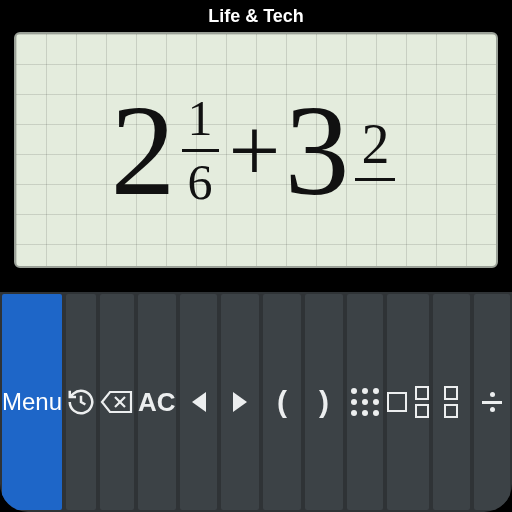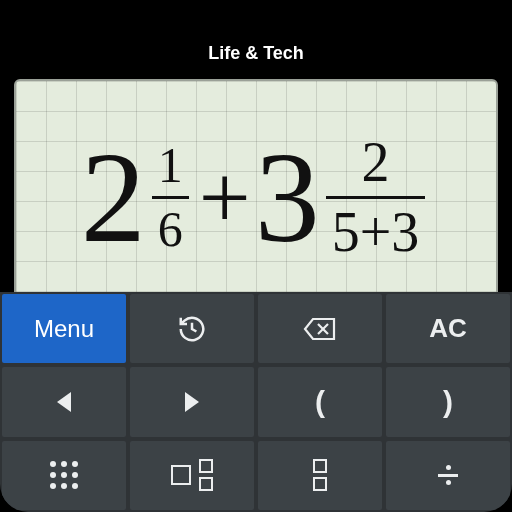--- a/index.html
+++ b/index.html
@@ -1,18 +1,18 @@
 <!DOCTYPE html>
 <html><head>
   <meta charset="utf-8">
   <style>
     * { margin: 0; padding: 0; box-sizing: border-box; }
     html, body { width: 512px; height: 512px; overflow: hidden; font-family: -apple-system, Helvetica, Arial, sans-serif; background: #000; }
     .screen { width: 512px; height: 512px; position: relative; background: #000; border-radius: 28px; overflow: hidden; }
-    .header { height: 52px; display: flex; align-items: center; justify-content: center; color: #fff; font-size: 18px; font-weight: 600; margin-top: 27px; }
+    .header { height: 32px; display: flex; align-items: center; justify-content: center; color: #fff; font-size: 18px; font-weight: 600; }
     .display {
       margin: 0 14px;
       height: 236px;
       background: #e4ecdd;
       border: 2px solid #9aa097;
       border-radius: 6px;
       position: relative;
       overflow: hidden;
       background-image:
         repeating-linear-gradient(to right, rgba(0,0,0,0.12) 0 1px, transparent 1px 30px),
@@ -21,21 +21,21 @@
       align-items: center;
       justify-content: center;
     }
     .expr { display: flex; align-items: center; color: #111; font-family: "Times New Roman", serif; }
     .whole { font-size: 130px; line-height: 1; font-weight: 300; }
     .op { font-size: 92px; line-height: 1; margin: 0 4px; font-weight: 300; }
     .frac { display: inline-flex; flex-direction: column; align-items: center; margin: 0 6px; }
     .frac .num, .frac .den { font-size: 50px; line-height: 1.05; font-weight: 300; padding: 0 6px; }
     .frac .bar { width: 100%; height: 3px; background: #111; margin: 4px 0; }
     .frac.big .num, .frac.big .den { font-size: 56px; }
-    .keypad { position: absolute; left: 0; right: 0; bottom: 0; top: 292px; background: #2f3336; display: flex; flex-direction: column; }
+    .keypad { position: absolute; left: 0; right: 0; bottom: 0; top: 292px; background: #2f3336; display: flex; flex-direction: row; }
     .row { flex: 1; display: flex; }
     .key {
       flex: 1;
       margin: 2px;
       background: #3c4246;
       color: #eceeef;
       display: flex;
       align-items: center;
       justify-content: center;
       font-size: 22px;
@@ -75,21 +75,20 @@
       <span class="frac">
         <span class="num">1</span>
         <span class="bar"></span>
         <span class="den">6</span>
       </span>
       <span class="op">+</span>
       <span class="whole">3</span>
       <span class="frac big">
         <span class="num">2</span>
         <span class="bar"></span>
-        <span class="den">5+3</span>
       </span>
     </div>
   </div>
 
   <div class="keypad">
     <div class="row">
       <button class="key menu">
         <span>Menu</span>
       </button>
       <button class="key">

